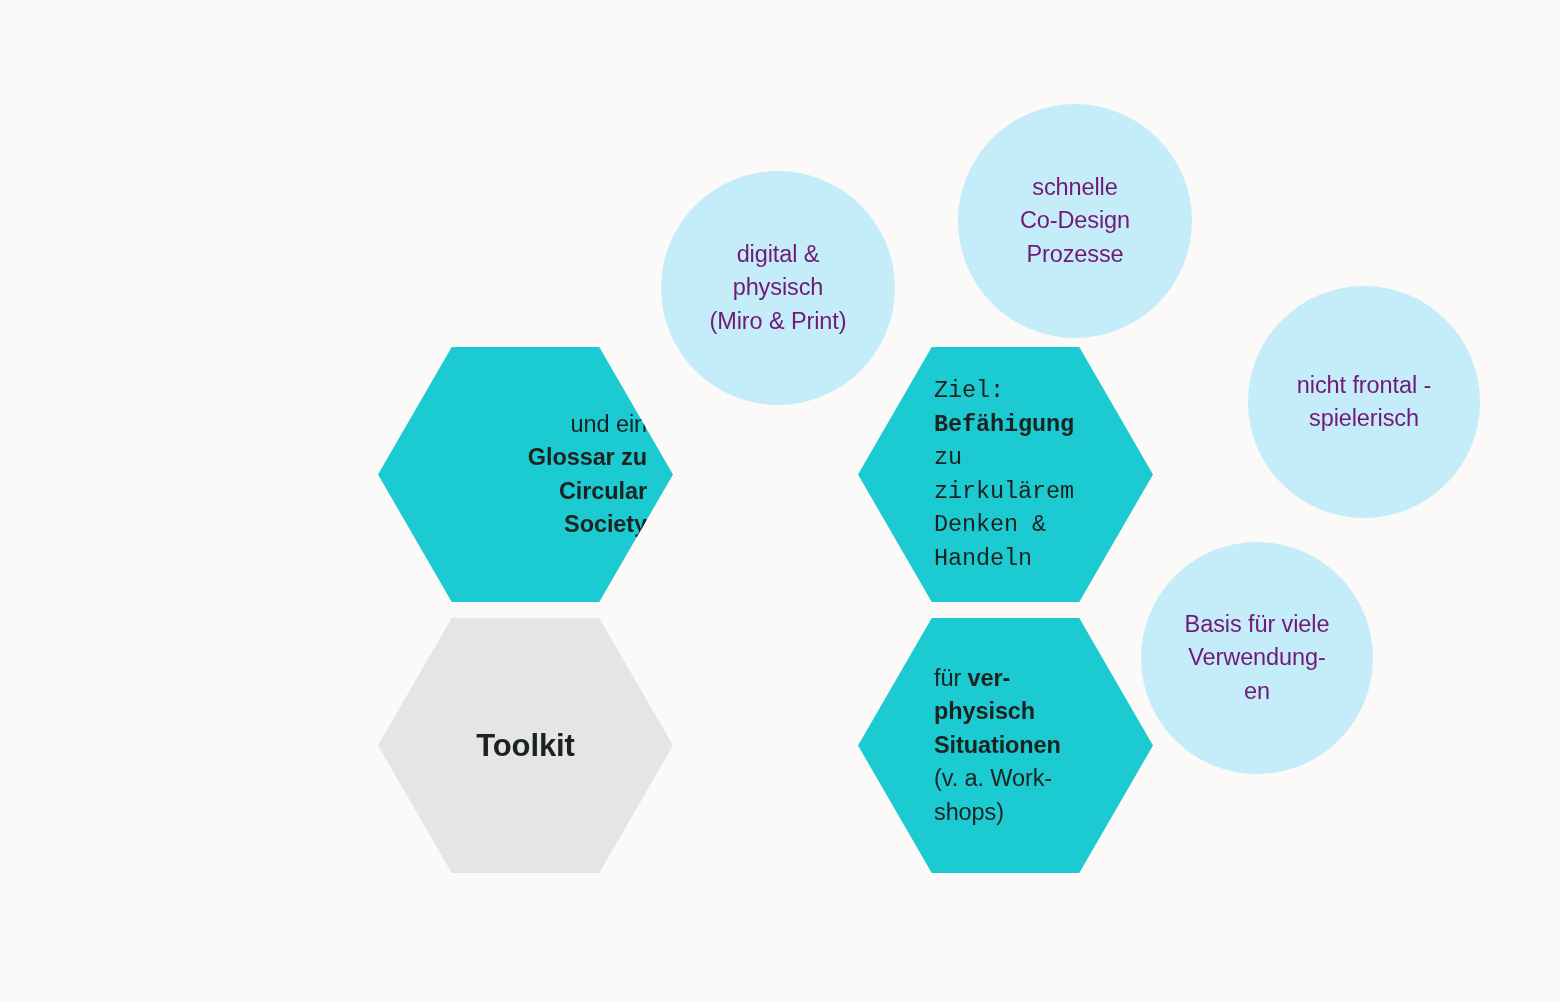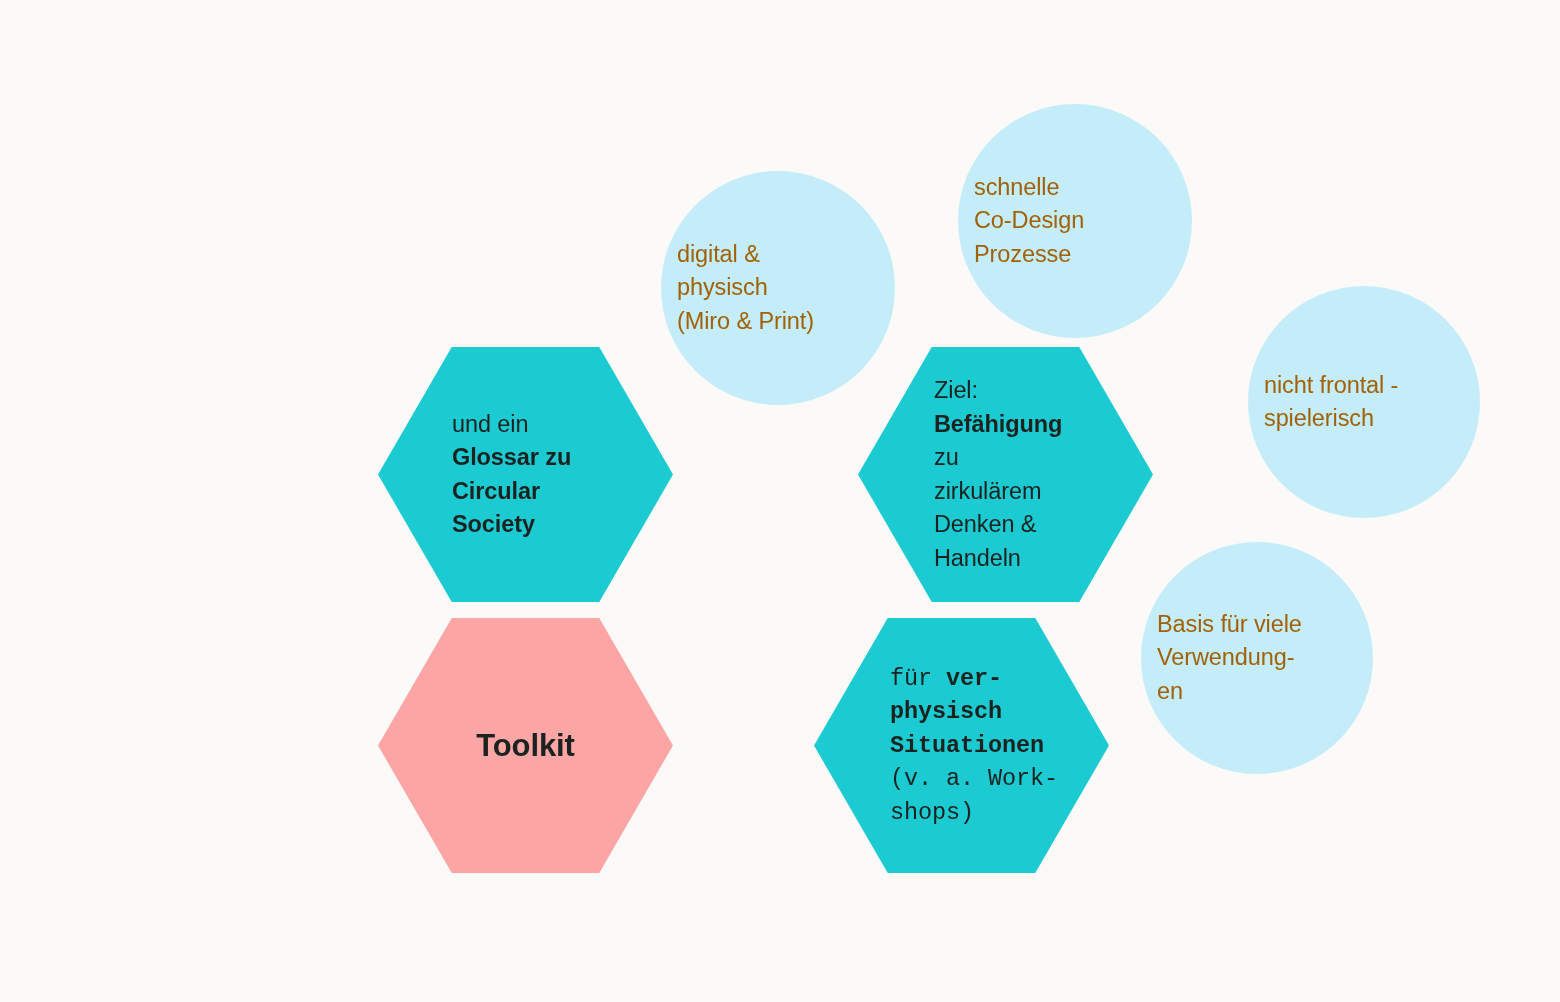--- a/index.html
+++ b/index.html
@@ -25,21 +25,21 @@
     position: absolute;
     width: 295px;
     height: 255px;
     -webkit-clip-path: polygon(25% 0%, 75% 0%, 100% 50%, 75% 100%, 25% 100%, 0% 50%);
     clip-path: polygon(25% 0%, 75% 0%, 100% 50%, 75% 100%, 25% 100%, 0% 50%);
     display: flex;
     align-items: center;
     box-sizing: border-box;
   }
   .hex.teal  { background: #1ccbd1; }
-  .hex.amber { background: #fca5a5; }
+  .hex.amber { background: #e5e5e5; }
 
   .hex-text {
     width: 100%;
     padding: 0 26px 0 76px;
     box-sizing: border-box;
     font-size: 23.5px;
     line-height: 33.5px;
     color: #1b2220;
     text-align: left;
     letter-spacing: -0.1px;
@@ -60,24 +60,24 @@
     background: #c5ecf9;
     display: flex;
     align-items: center;
     justify-content: center;
     box-sizing: border-box;
   }
   .circle-text {
     width: 100%;
     padding: 0 16px;
     box-sizing: border-box;
-    text-align: left;
+    text-align: center;
     font-size: 23.5px;
     line-height: 33.5px;
-    color: #a16207;
+    color: #701a75;
     letter-spacing: -0.1px;
   }
   .circle-text .b { font-weight: 400; }
 
   
   .layer-circles { position: absolute; inset: 0; z-index: 1; }
   .layer-hexes   { position: absolute; inset: 0; z-index: 2; }
 </style>
 </head>
 <body>
@@ -116,45 +116,45 @@
         <span class="b">en</span>
       </div>
     </div>
 
   </div>
 
   <div class="layer-hexes">
 
 
     <div class="hex teal" style="left:378px; top:347px;">
-      <div class="hex-text" style="padding-left:74px;">
+      <div class="hex-text" style="padding-left:74px;text-align:right;">
         <span>und ein</span><br>
         <span class="b">Glossar zu</span><br>
         <span class="b">Circular</span><br>
         <span class="b">Society</span>
       </div>
     </div>
 
     <div class="hex amber" style="left:378px; top:618px;">
       <div class="hex-text center">Toolkit</div>
     </div>
 
 
-    <div class="hex teal" style="left:858px; top:347px;">
+    <div class="hex teal" style="left:858px; top:347px;font-family:Liberation Mono, monospace;">
       <div class="hex-text">
         <span>Ziel:</span><br>
         <span class="b">Befähigung</span><br>
         <span>zu</span><br>
         <span>zirkulärem</span><br>
         <span>Denken &amp;</span><br>
         <span>Handeln</span>
       </div>
     </div>
 
-    <div class="hex teal" style="left:814px; top:618px;font-family:Liberation Mono, monospace;">
+    <div class="hex teal" style="left:858px; top:618px;">
       <div class="hex-text">
         <span>für </span><span class="b">ver-</span><br>
         <span class="b">physisch</span><br>
         <span class="b">Situationen</span><br>
         <span>(v. a. Work-</span><br>
         <span>shops)</span>
       </div>
     </div>
 
   </div>

